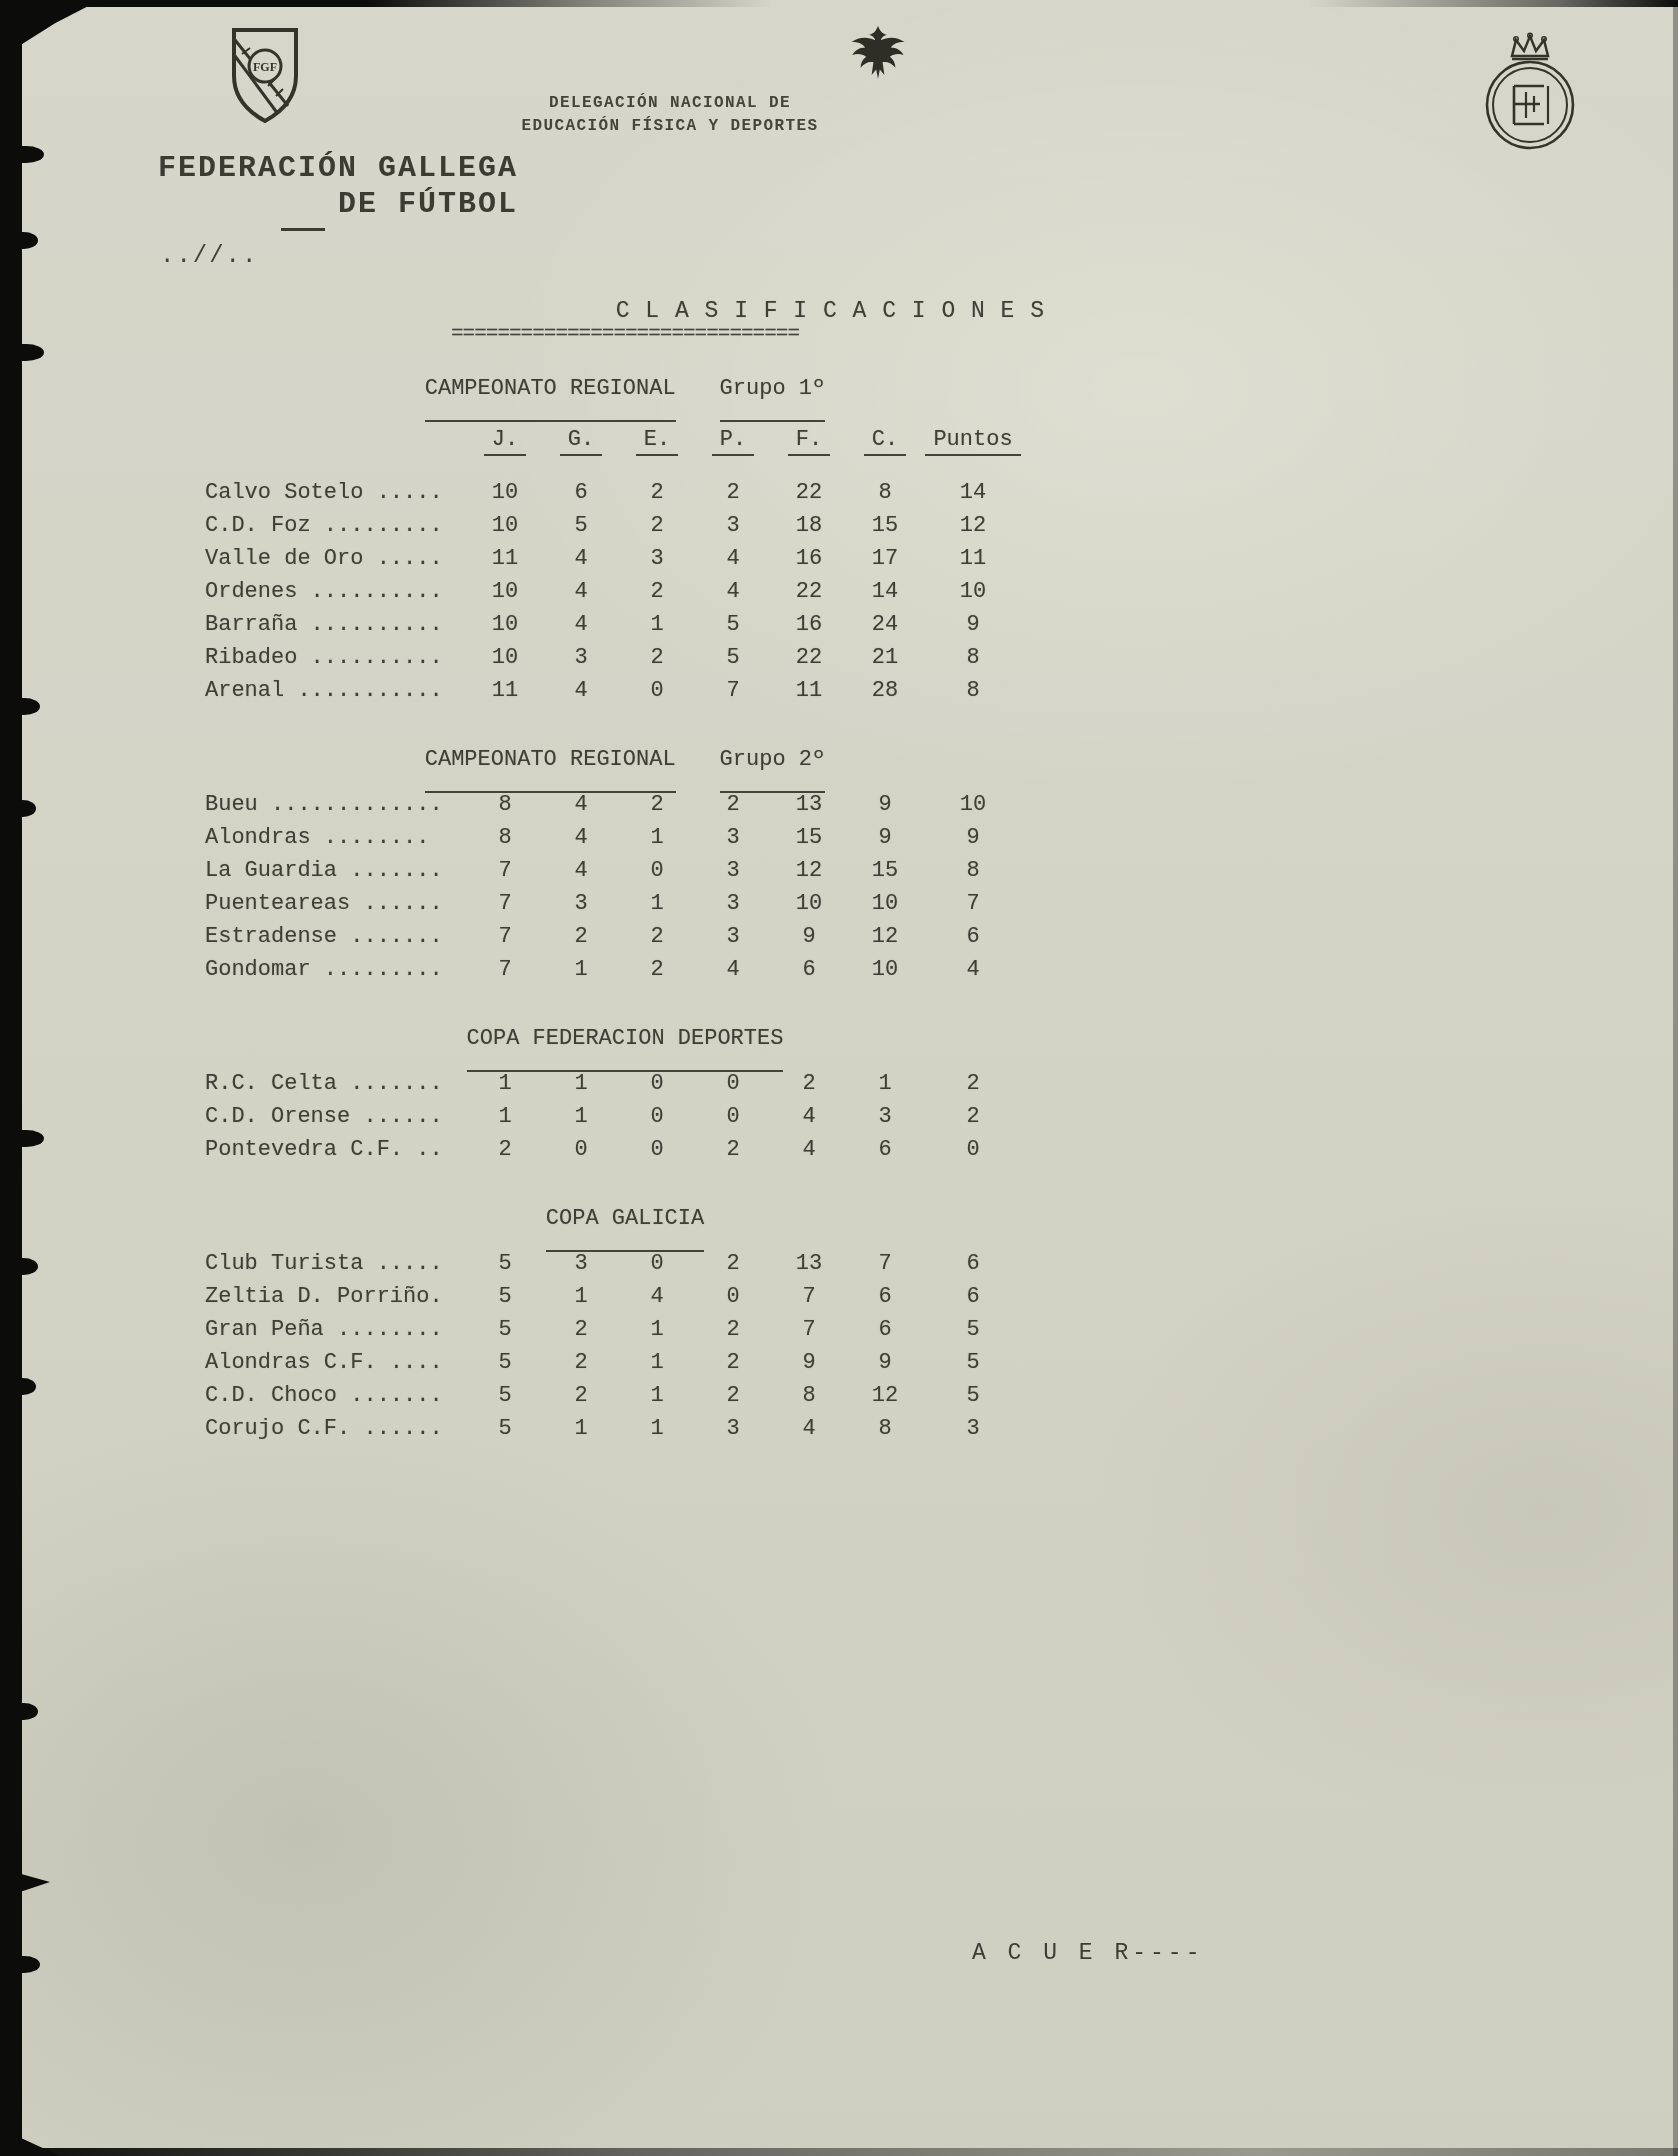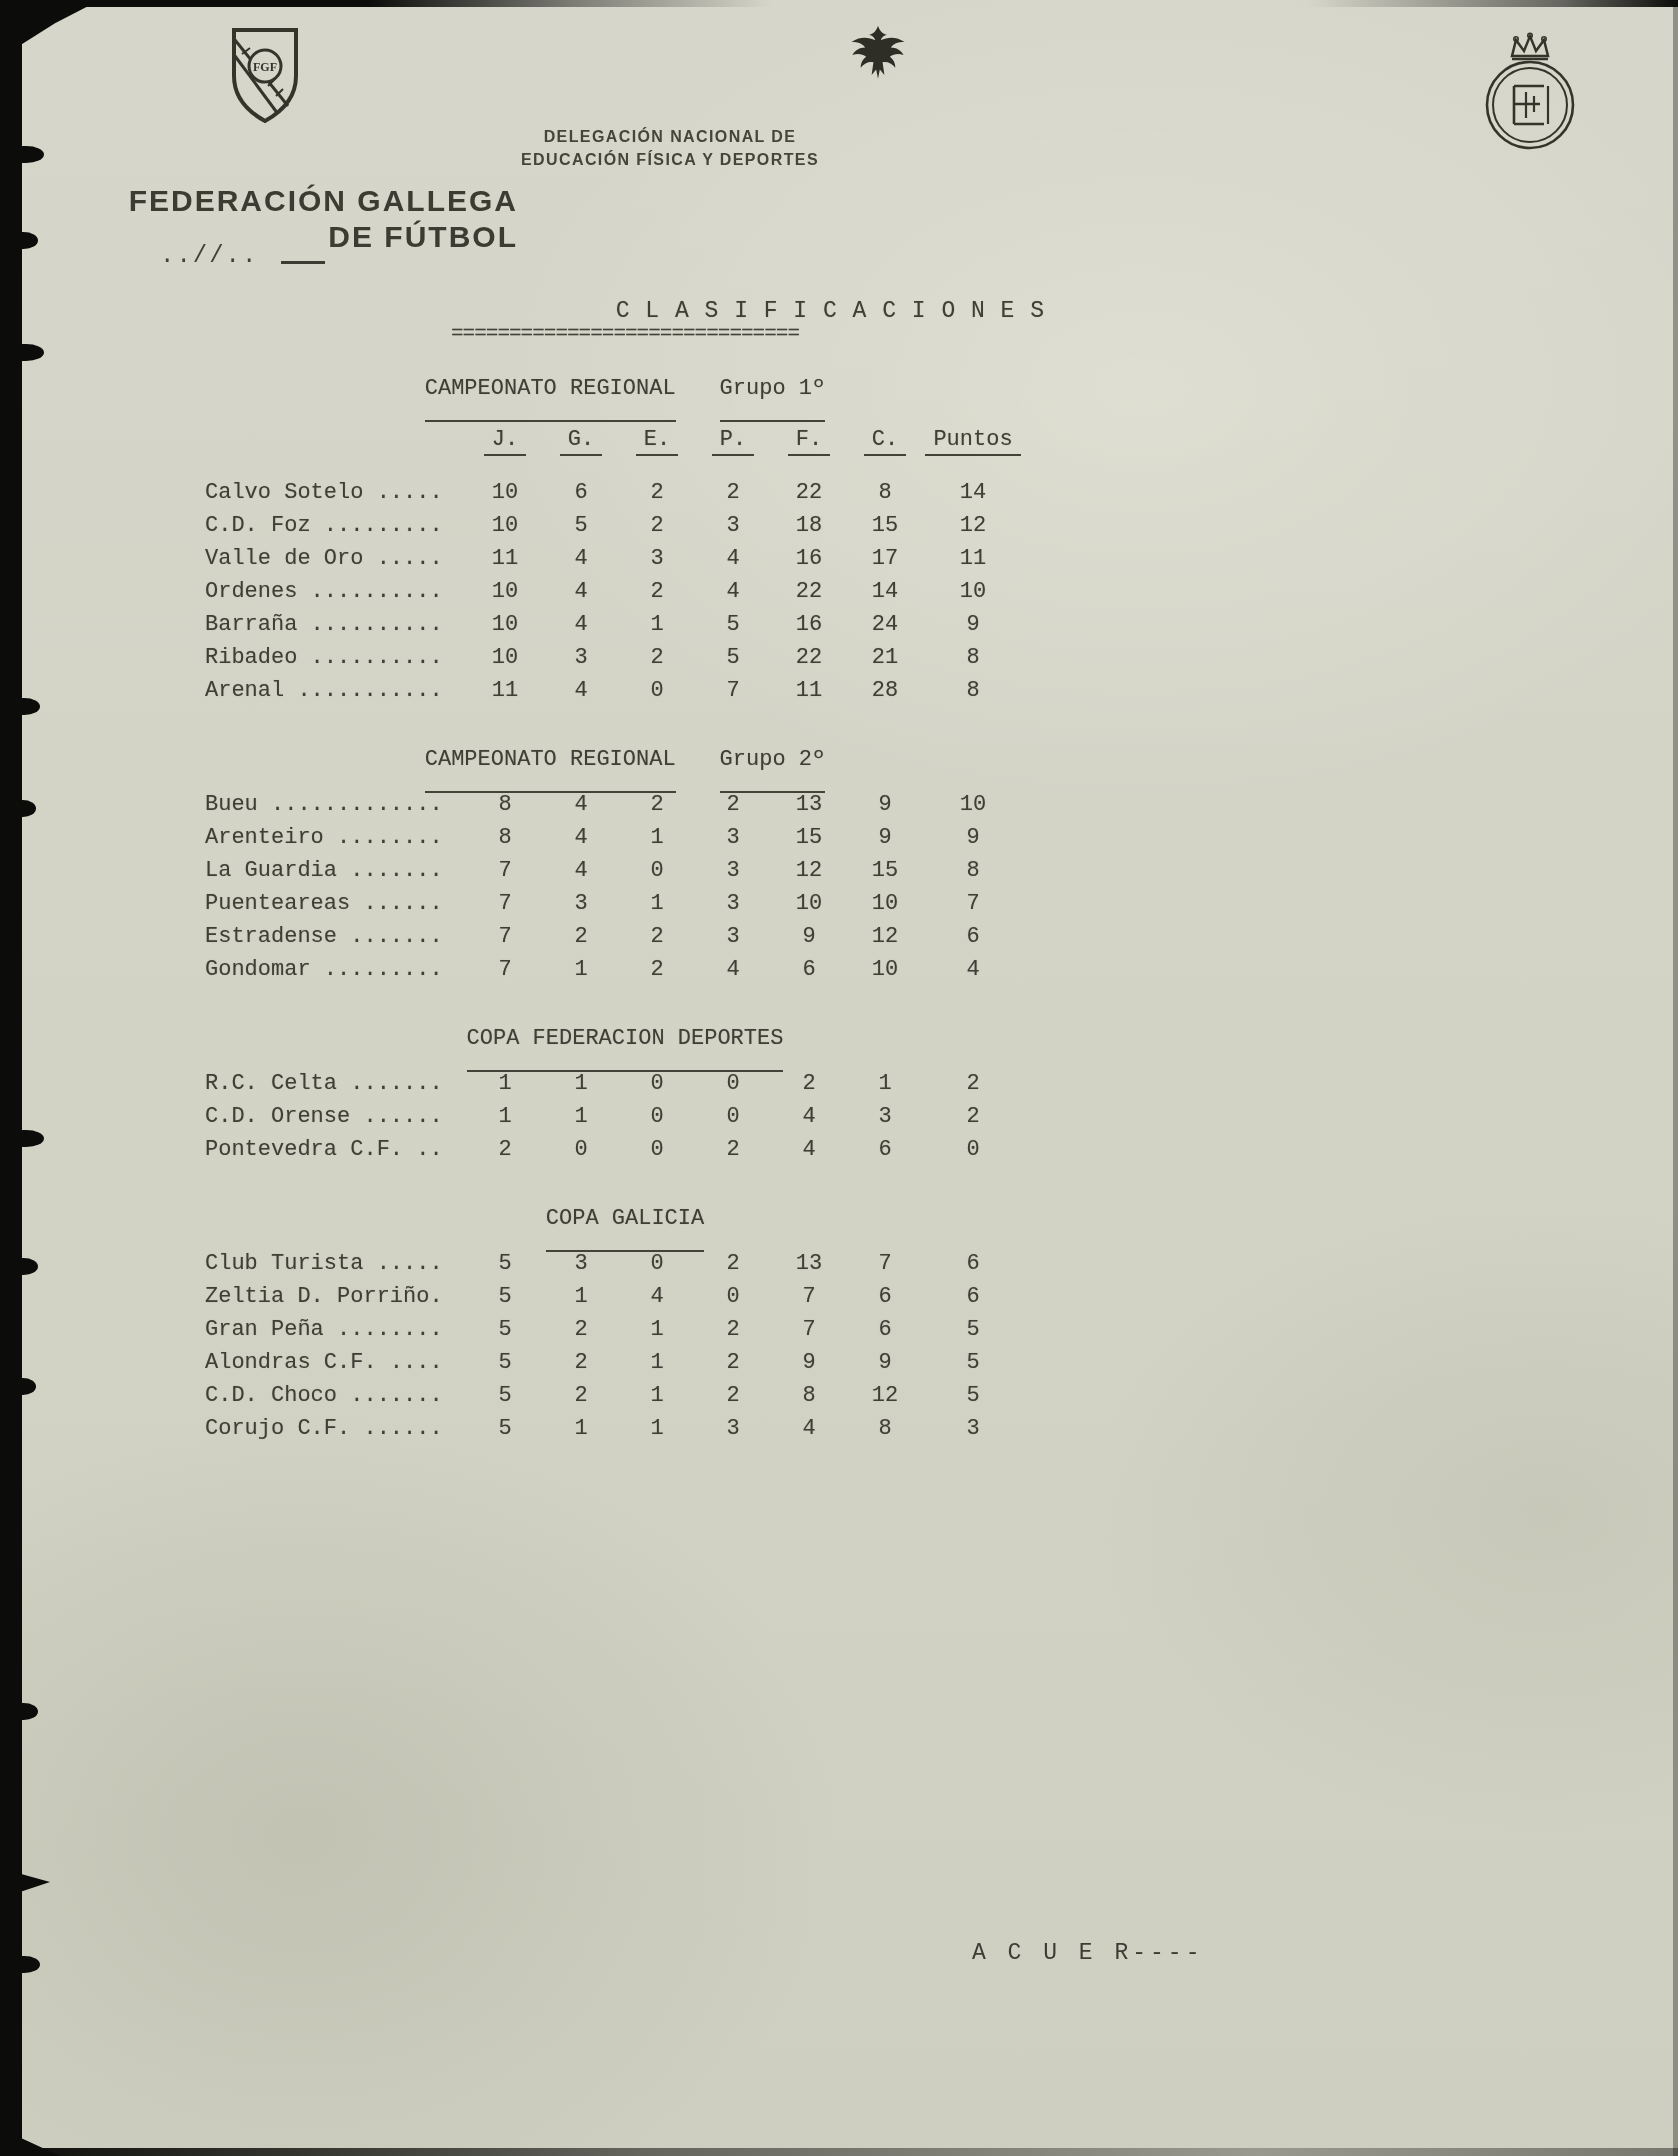--- a/index.html
+++ b/index.html
@@ -19,21 +19,21 @@
     background:linear-gradient(90deg,#0c0c0a,rgba(12,12,10,.55) 38%,rgba(12,12,10,.28) 75%,rgba(12,12,10,.45));}
   .edge-right{position:absolute;right:0;top:0;width:5px;height:100%;background:rgba(18,18,14,.35);}
   .corner-tl{position:absolute;left:0;top:0;width:100px;height:58px;background:#0c0c0a;
     clip-path:polygon(0 0,100% 0,55% 40%,0 100%);}
   .corner-bl{position:absolute;left:0;bottom:0;width:60px;height:40px;background:#0c0c0a;
     clip-path:polygon(0 0,35% 55%,100% 100%,0 100%);}
   .hole{position:absolute;left:14px;width:30px;height:17px;background:#0c0c0a;
     border-radius:2px 60% 60% 2px / 2px 50% 50% 2px;}
   .hole.hook{width:36px;height:22px;clip-path:polygon(0 0,100% 45%,0 100%);border-radius:0;}
   
-  .org{position:absolute;font-family:Liberation Sans, sans-serif;font-weight:bold;color:#3c3c33;margin-top:33px;}
+  .org{position:absolute;font-family:Liberation Mono, monospace;font-weight:bold;color:#3c3c33;}
   .org-left{left:88px;top:150px;width:430px;text-align:right;font-size:30px;letter-spacing:2px;line-height:36px;}
   .org-left .rule-small{width:44px;height:3px;background:#3c3c33;margin:6px auto 0;}
   .org-center{left:505px;top:92px;width:330px;text-align:center;font-size:16px;letter-spacing:1.4px;line-height:23px;color:#45453a;}
   .logo{position:absolute;}
   .logo-shield{left:226px;top:24px;}
   .logo-eagle{left:846px;top:20px;}
   .logo-royal{left:1474px;top:32px;}
   .page-mark{position:absolute;left:160px;top:242px;font-size:24px;letter-spacing:2px;color:#43423a;}
   
   .content{position:absolute;left:205px;top:298px;width:840px;font-size:22px;color:#403f36;
@@ -216,21 +216,21 @@
               <span class="tname">Bueu .............</span>
               <span class="tnum">8</span>
               <span class="tnum">4</span>
               <span class="tnum">2</span>
               <span class="tnum">2</span>
               <span class="tnum">13</span>
               <span class="tnum">9</span>
               <span class="tnum tpts">10</span>
             </div>
             <div class="trow">
-              <span class="tname">Arenteiro ........</span>
+              <span class="tname">Alondras ........</span>
               <span class="tnum">8</span>
               <span class="tnum">4</span>
               <span class="tnum">1</span>
               <span class="tnum">3</span>
               <span class="tnum">15</span>
               <span class="tnum">9</span>
               <span class="tnum tpts">9</span>
             </div>
             <div class="trow">
               <span class="tname">La Guardia .......</span>

